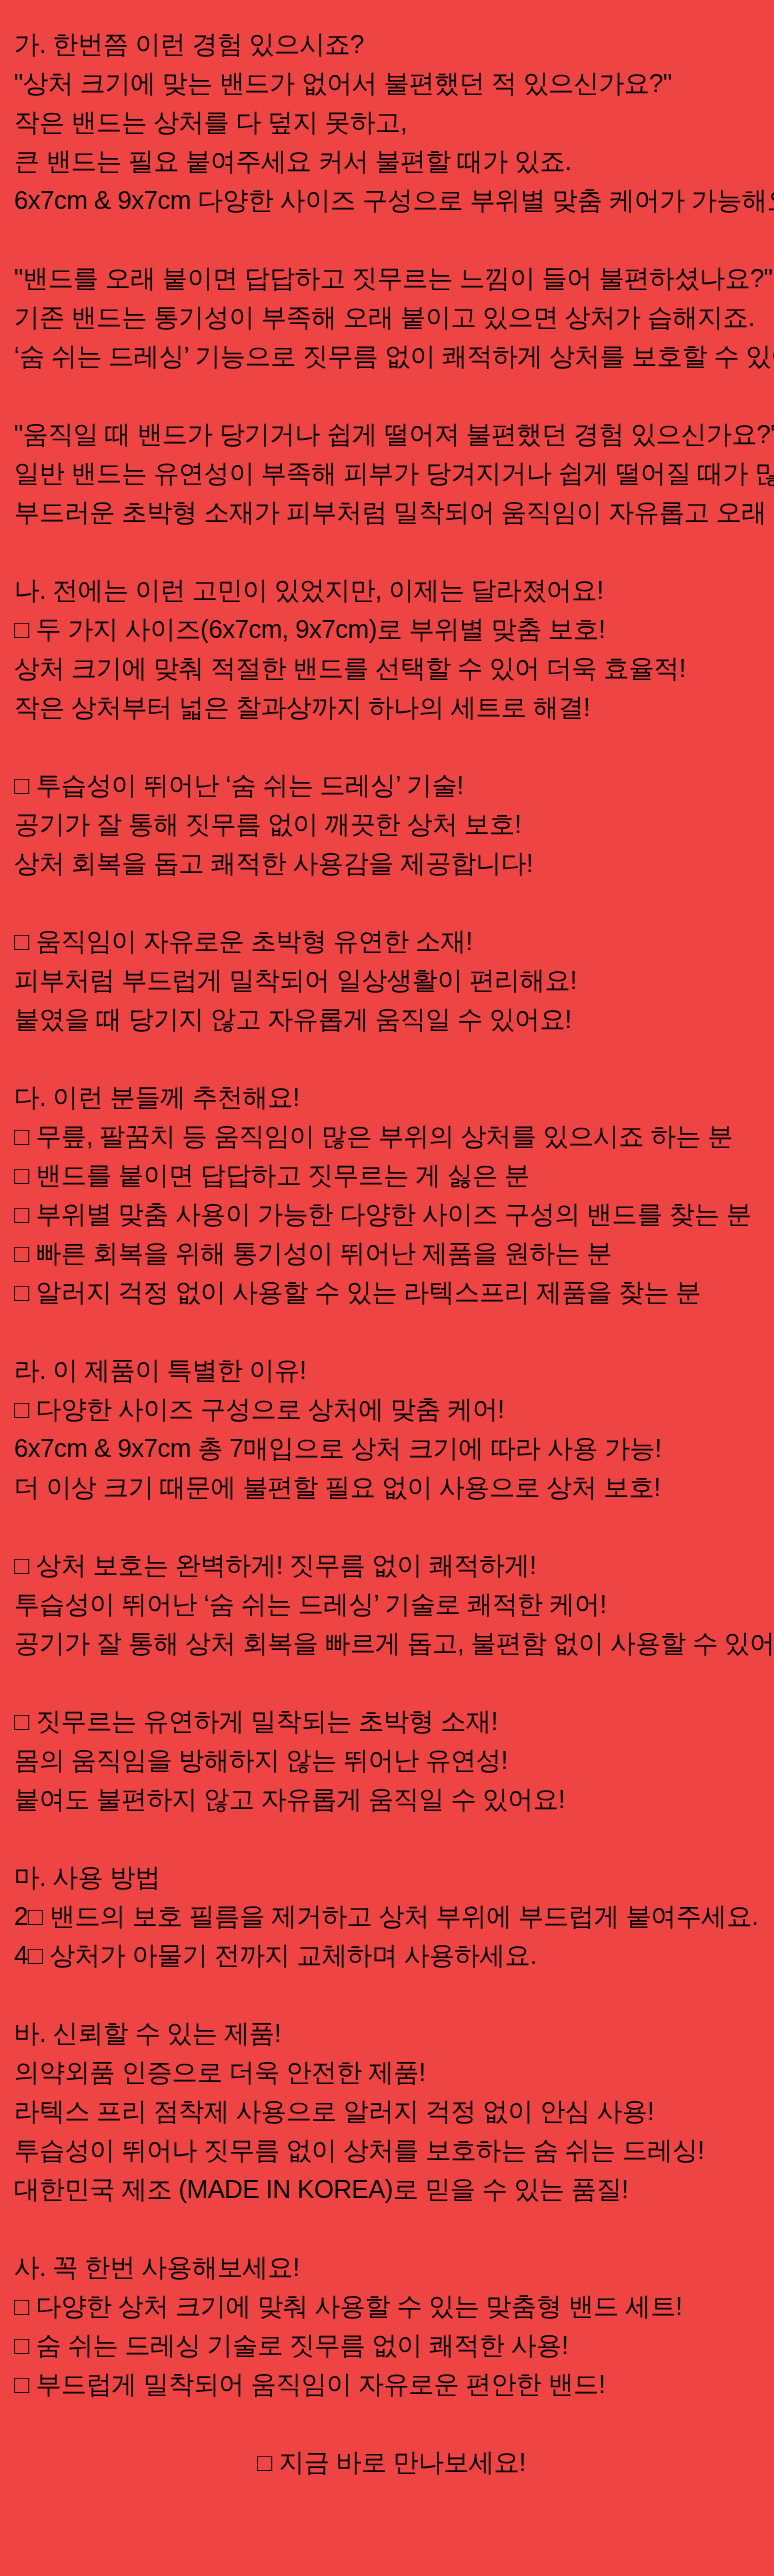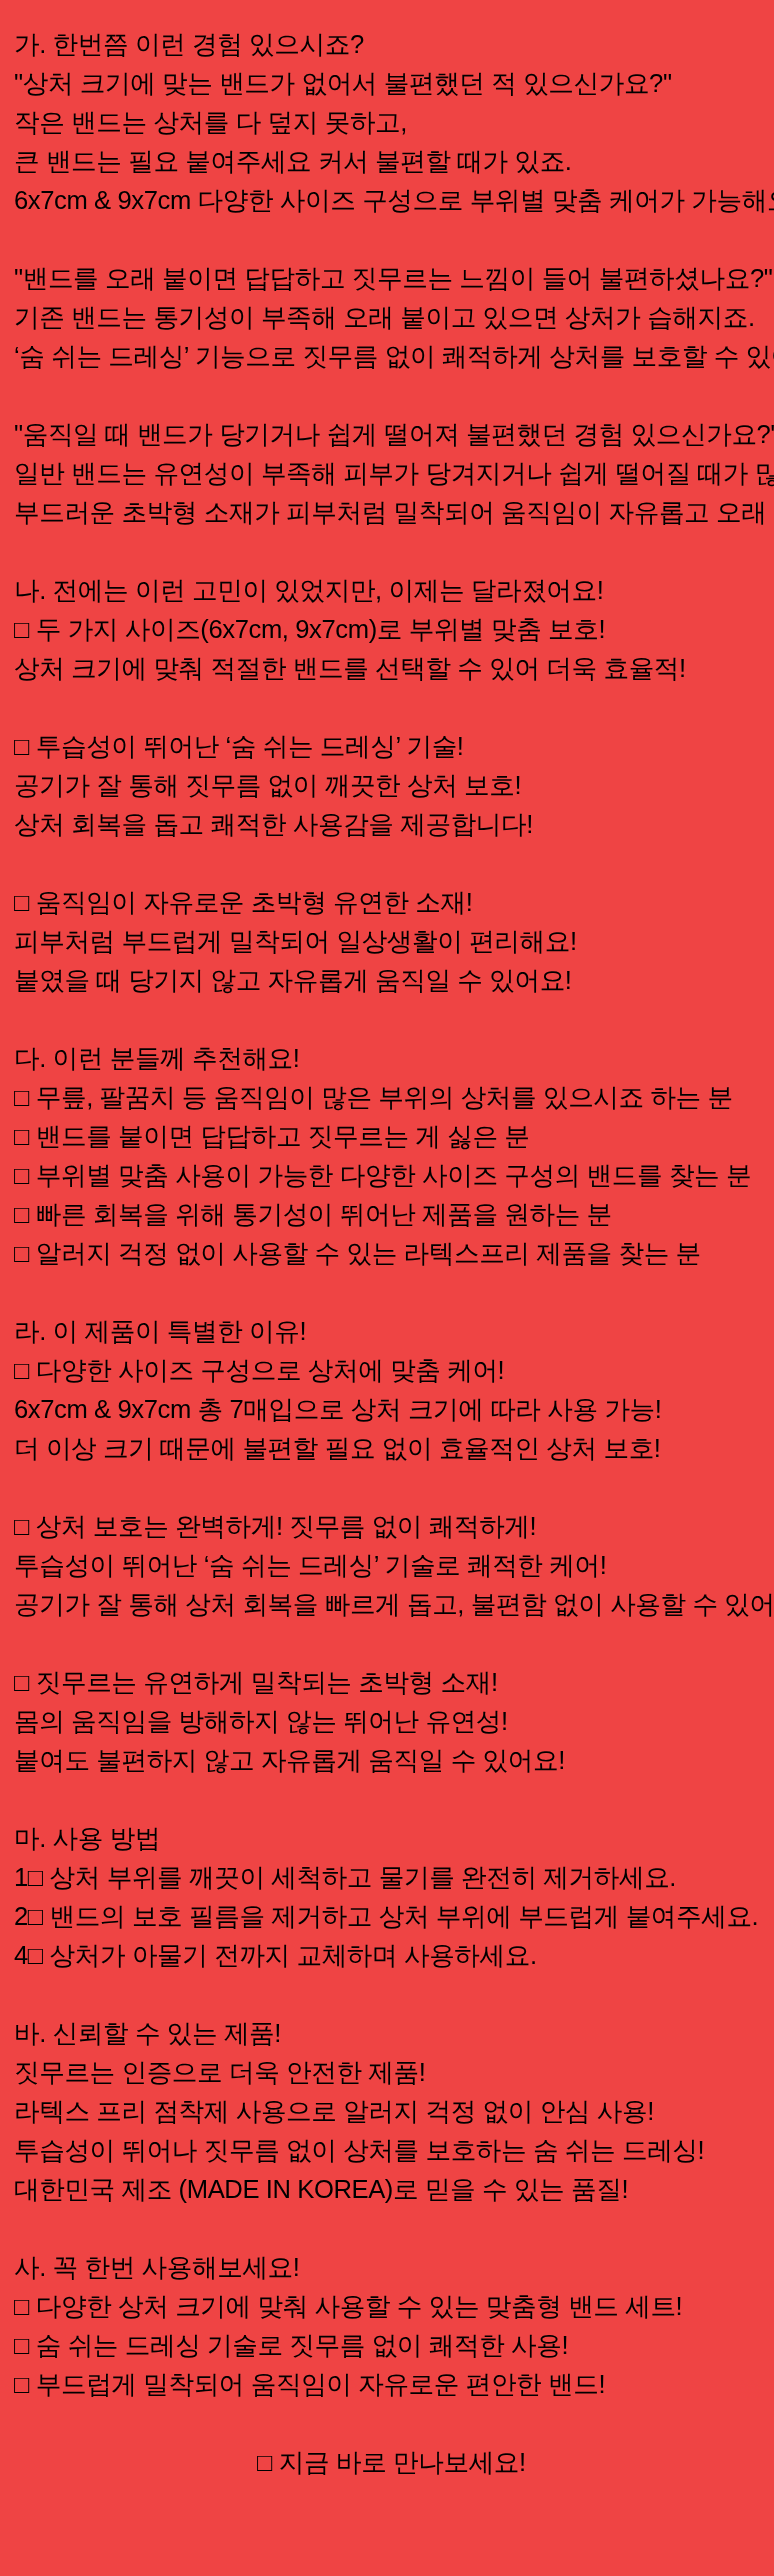--- a/index.html
+++ b/index.html
@@ -48,20 +48,21 @@
   <div class="para">
     <p class="line">"움직일 때 밴드가 당기거나 쉽게 떨어져 불편했던 경험 있으신가요?"</p>
     <p class="line">일반 밴드는 유연성이 부족해 피부가 당겨지거나 쉽게 떨어질 때가 많아요.</p>
     <p class="line">부드러운 초박형 소재가 피부처럼 밀착되어 움직임이 자유롭고 오래 유지돼요!</p>
   </div>
 
   <div class="para">
     <p class="line">나. 전에는 이런 고민이 있었지만, 이제는 달라졌어요!</p>
     <p class="line">□ 두 가지 사이즈(6x7cm, 9x7cm)로 부위별 맞춤 보호!</p>
     <p class="line">상처 크기에 맞춰 적절한 밴드를 선택할 수 있어 더욱 효율적!</p>
+    <p class="line">작은 상처부터 넓은 찰과상까지 하나의 세트로 해결!</p>
   </div>
 
   <div class="para">
     <p class="line">□ 투습성이 뛰어난 ‘숨 쉬는 드레싱’ 기술!</p>
     <p class="line">공기가 잘 통해 짓무름 없이 깨끗한 상처 보호!</p>
     <p class="line">상처 회복을 돕고 쾌적한 사용감을 제공합니다!</p>
   </div>
 
   <div class="para">
     <p class="line">□ 움직임이 자유로운 초박형 유연한 소재!</p>
@@ -75,45 +76,44 @@
     <p class="line">□ 밴드를 붙이면 답답하고 짓무르는 게 싫은 분</p>
     <p class="line">□ 부위별 맞춤 사용이 가능한 다양한 사이즈 구성의 밴드를 찾는 분</p>
     <p class="line">□ 빠른 회복을 위해 통기성이 뛰어난 제품을 원하는 분</p>
     <p class="line">□ 알러지 걱정 없이 사용할 수 있는 라텍스프리 제품을 찾는 분</p>
   </div>
 
   <div class="para">
     <p class="line">라. 이 제품이 특별한 이유!</p>
     <p class="line">□ 다양한 사이즈 구성으로 상처에 맞춤 케어!</p>
     <p class="line">6x7cm &amp; 9x7cm 총 7매입으로 상처 크기에 따라 사용 가능!</p>
-    <p class="line">더 이상 크기 때문에 불편할 필요 없이 효율적인 상처 보호!</p>
+    <p class="line">더 이상 크기 때문에 불편할 필요 없이 사용으로 상처 보호!</p>
   </div>
 
   <div class="para">
     <p class="line">□ 상처 보호는 완벽하게! 짓무름 없이 쾌적하게!</p>
     <p class="line">투습성이 뛰어난 ‘숨 쉬는 드레싱’ 기술로 쾌적한 케어!</p>
     <p class="line">공기가 잘 통해 상처 회복을 빠르게 돕고, 불편함 없이 사용할 수 있어요!</p>
   </div>
 
   <div class="para">
     <p class="line">□ 짓무르는 유연하게 밀착되는 초박형 소재!</p>
     <p class="line">몸의 움직임을 방해하지 않는 뛰어난 유연성!</p>
     <p class="line">붙여도 불편하지 않고 자유롭게 움직일 수 있어요!</p>
   </div>
 
   <div class="para">
     <p class="line">마. 사용 방법</p>
-    <p class="line">1□ 상처 부위를 깨끗이 세척하고 물기를 완전히 제거하세요.</p>
     <p class="line">2□ 밴드의 보호 필름을 제거하고 상처 부위에 부드럽게 붙여주세요.</p>
     <p class="line">4□ 상처가 아물기 전까지 교체하며 사용하세요.</p>
   </div>
 
   <div class="para">
     <p class="line">바. 신뢰할 수 있는 제품!</p>
-    <p class="line">짓무르는 인증으로 더욱 안전한 제품!</p>
+    <p class="line">의약외품 인증으로 더욱 안전한 제품!</p>
     <p class="line">라텍스 프리 점착제 사용으로 알러지 걱정 없이 안심 사용!</p>
     <p class="line">투습성이 뛰어나 짓무름 없이 상처를 보호하는 숨 쉬는 드레싱!</p>
     <p class="line">대한민국 제조 (MADE IN KOREA)로 믿을 수 있는 품질!</p>
   </div>
 
   <div class="para">
     <p class="line">사. 꼭 한번 사용해보세요!</p>
     <p class="line">□ 다양한 상처 크기에 맞춰 사용할 수 있는 맞춤형 밴드 세트!</p>
     <p class="line">□ 숨 쉬는 드레싱 기술로 짓무름 없이 쾌적한 사용!</p>
     <p class="line">□ 부드럽게 밀착되어 움직임이 자유로운 편안한 밴드!</p>

